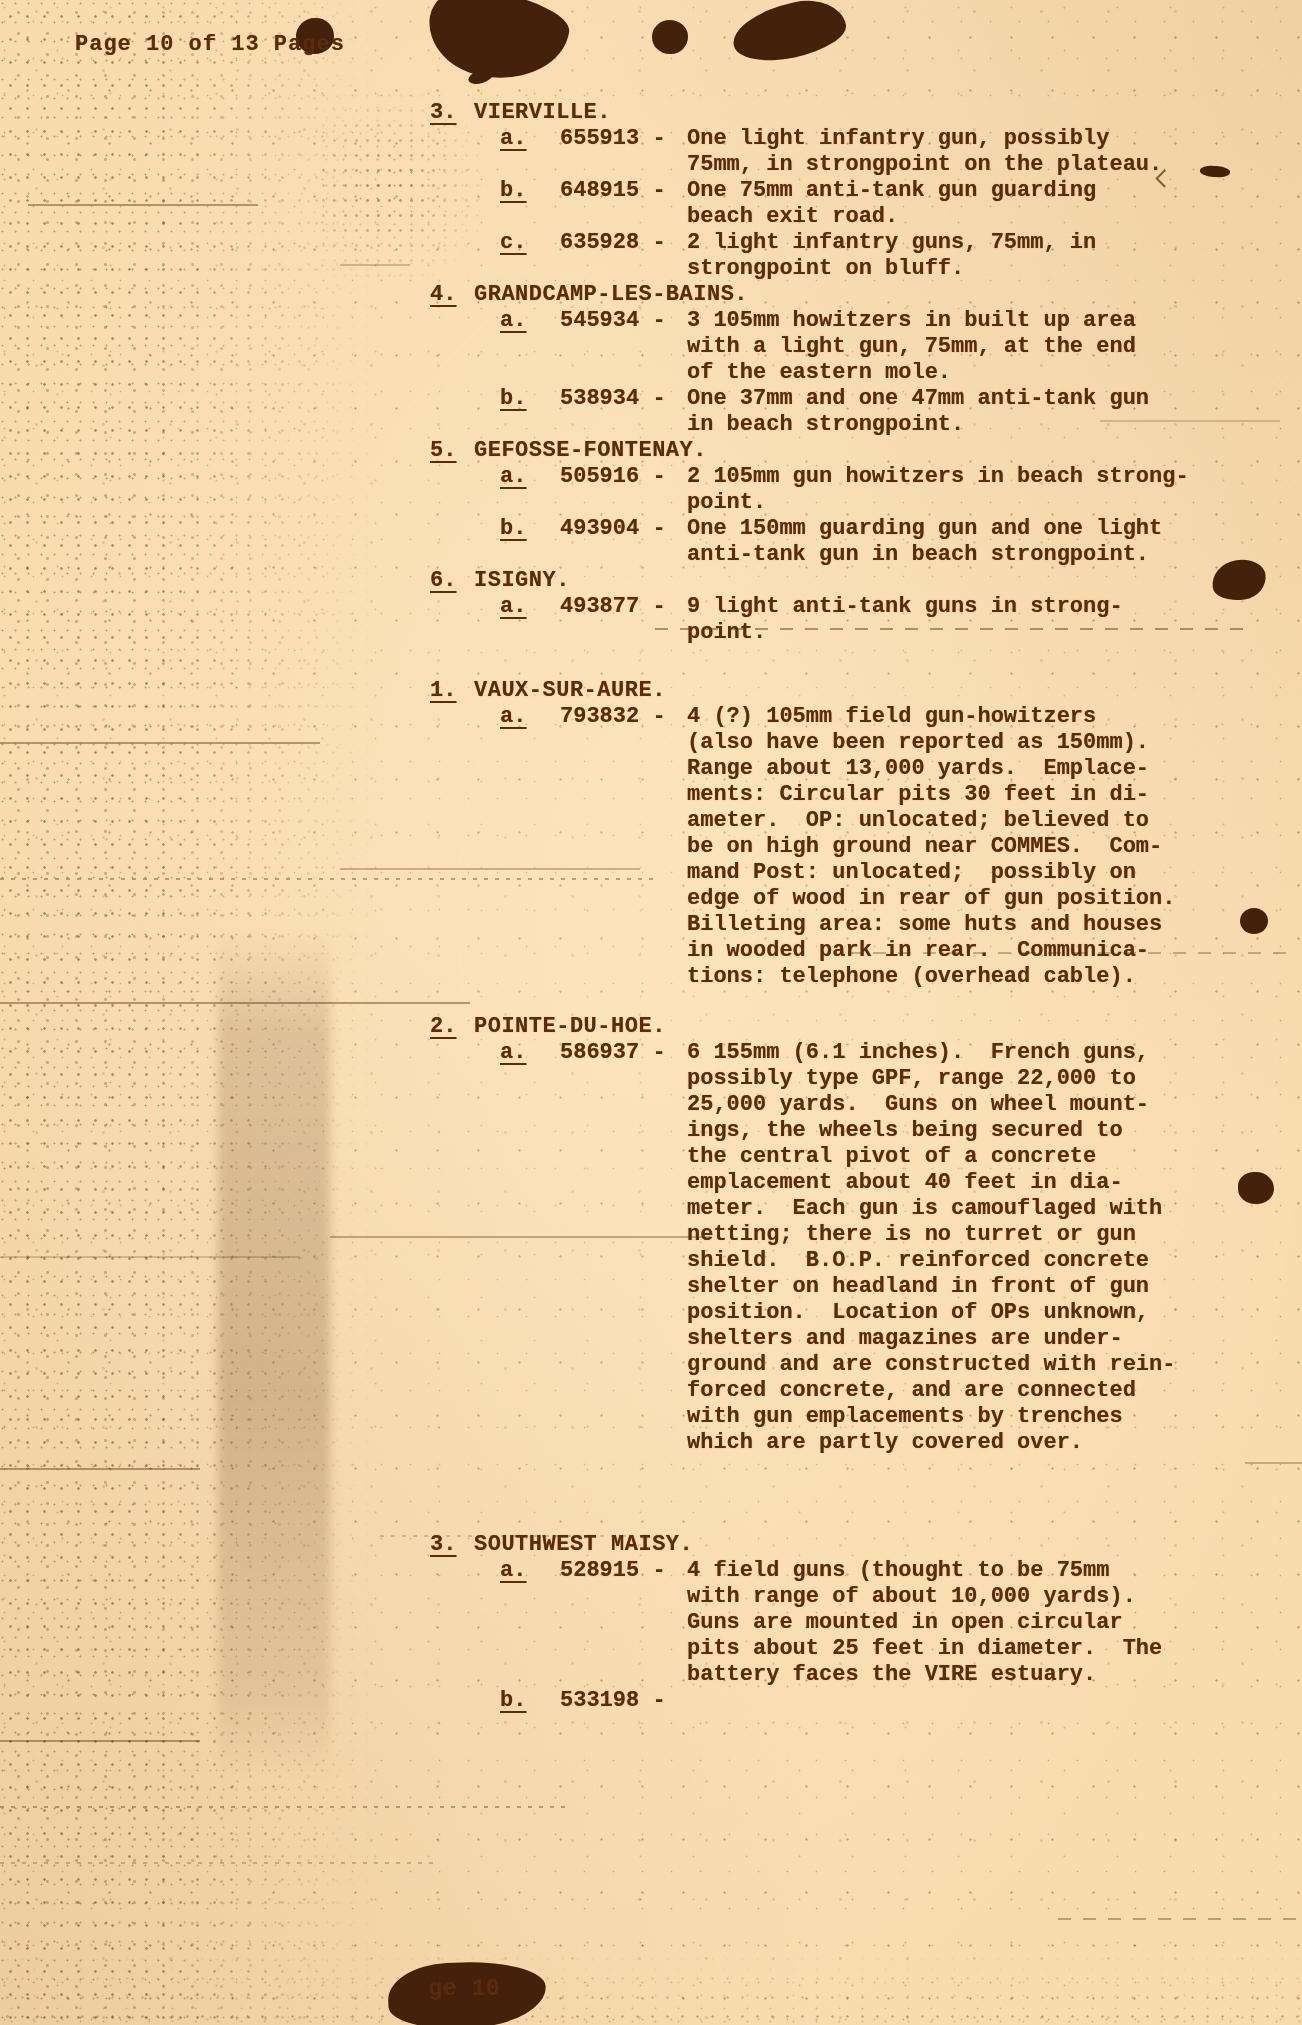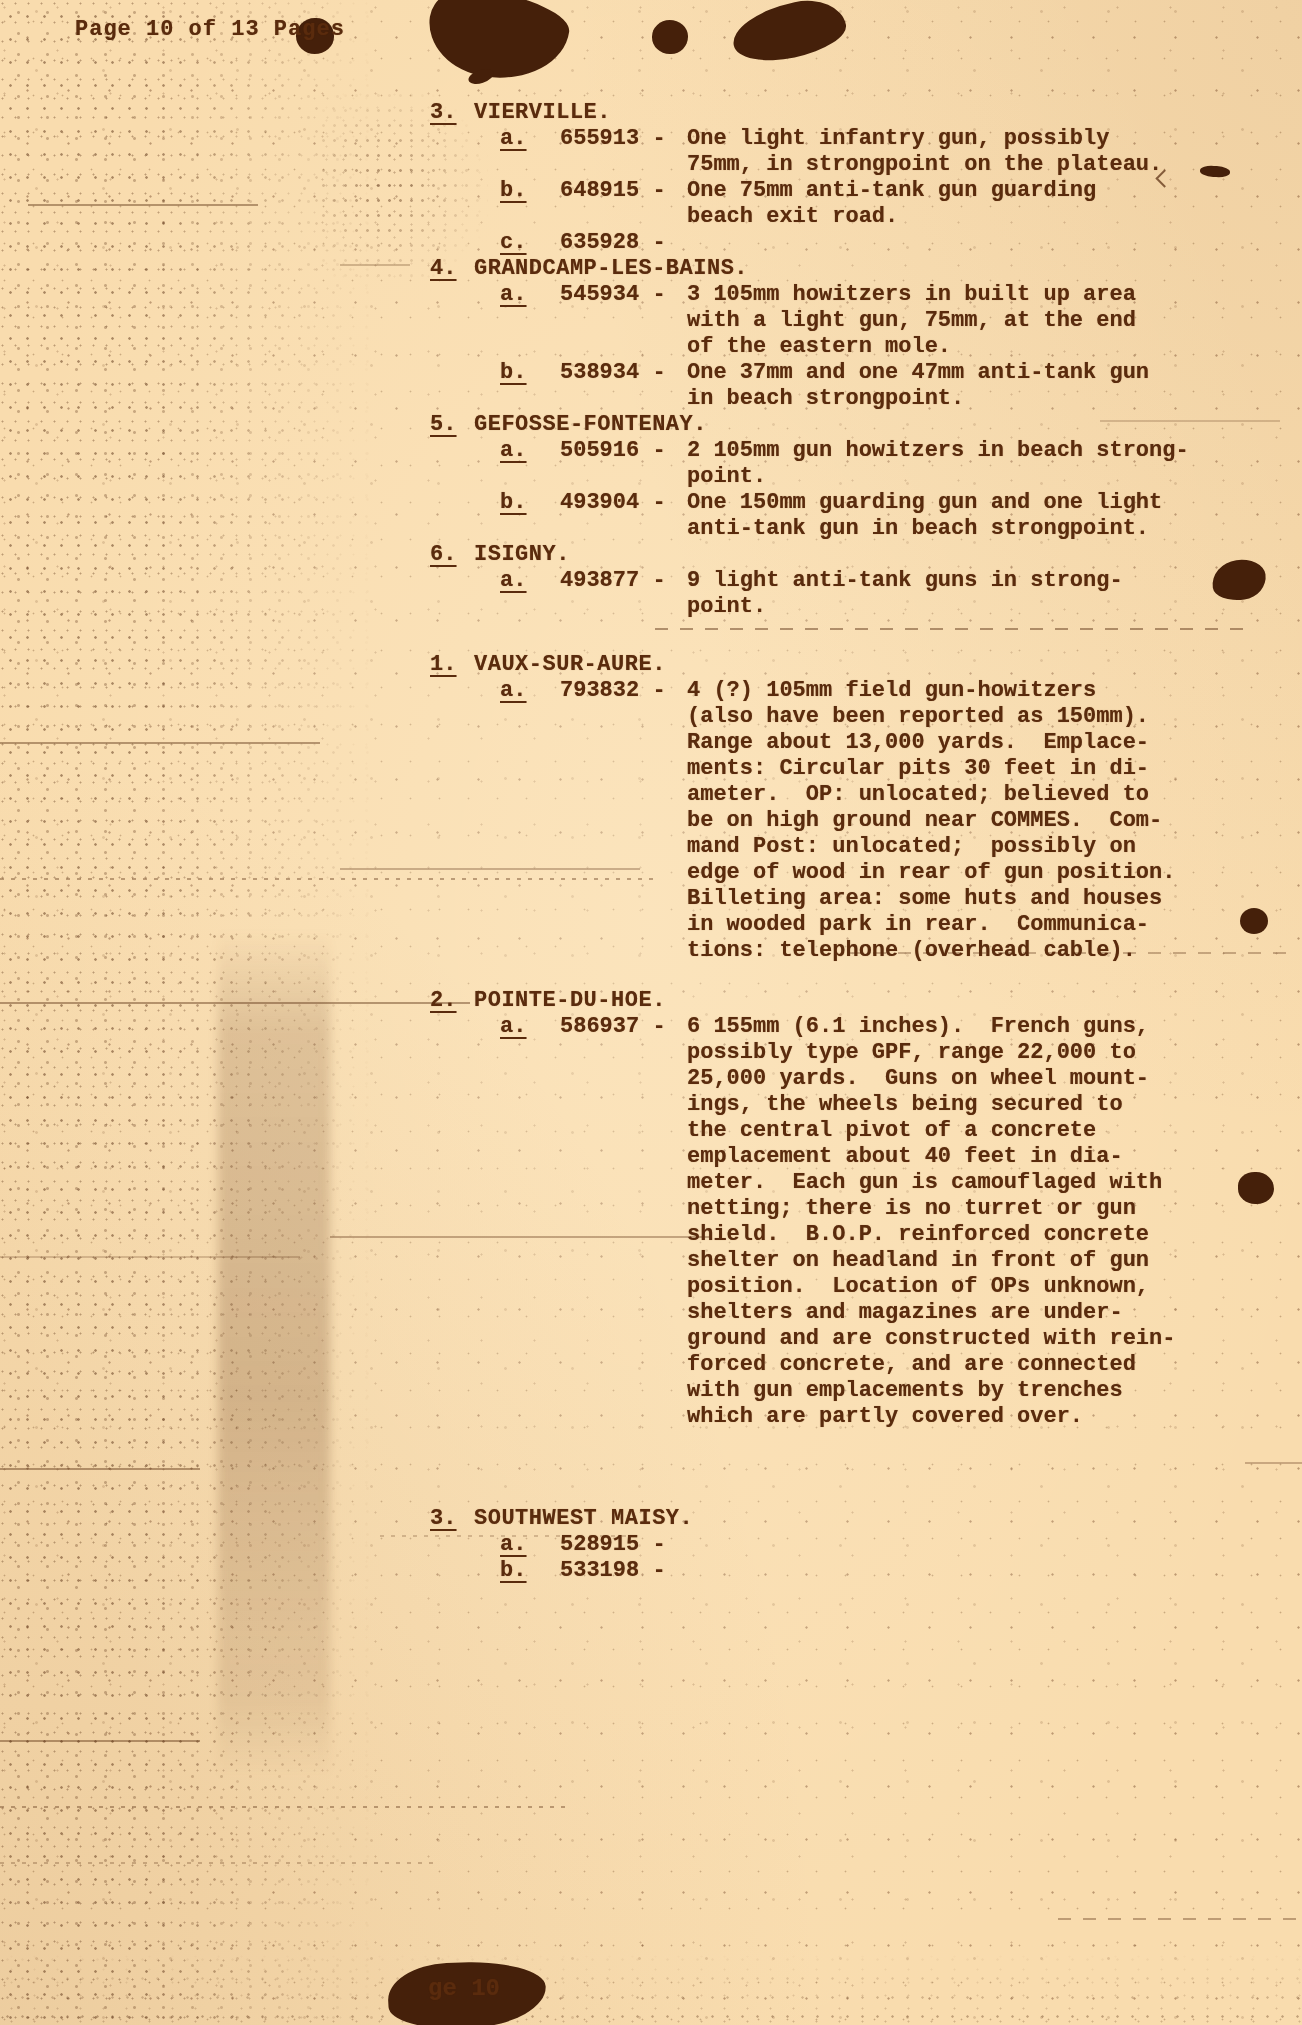--- a/index.html
+++ b/index.html
@@ -52,21 +52,21 @@
       radial-gradient(circle, rgba(80,38,10,.30) 0 .7px, transparent 1.3px);
     background-size:15px 19px,23px 13px;
     -webkit-mask-image:linear-gradient(180deg,transparent,rgba(0,0,0,.8));
     mask-image:linear-gradient(180deg,transparent,rgba(0,0,0,.8));
   }
   .blob{position:absolute;background:#45200a;}
   .scr{position:absolute;height:2px;background:rgba(85,42,13,.42);}
   .scr.dash{background:repeating-linear-gradient(90deg,rgba(85,42,13,.45) 0 13px,transparent 13px 25px);}
   .scr.dot{background:repeating-linear-gradient(90deg,rgba(85,42,13,.38) 0 4px,transparent 4px 11px);height:2px;}
   .chev{position:absolute;left:1158px;top:172px;width:11px;height:11px;border-left:2px solid rgba(85,42,13,.7);border-bottom:2px solid rgba(85,42,13,.7);transform:rotate(45deg);}
-  .header{position:absolute;left:75px;top:17px;font-size:22px;font-weight:700;letter-spacing:1px;text-shadow:0 0 .8px rgba(90,43,13,.55);}
+  .header{position:absolute;left:75px;top:32px;font-size:22px;font-weight:700;letter-spacing:1px;text-shadow:0 0 .8px rgba(90,43,13,.55);}
   .content{position:absolute;left:85px;top:100px;width:1150px;font-size:22px;line-height:26px;font-weight:700;text-shadow:0 0 .8px rgba(90,43,13,.55);}
   .item-head{margin-left:345px;display:flex;}
   .num{display:inline-block;width:44px;text-decoration:underline;text-decoration-thickness:2px;text-underline-offset:5px;}
   .title{letter-spacing:.5px;}
   .sub{margin-left:415px;display:flex;align-items:flex-start;}
   .lbl{display:inline-block;width:30px;margin-right:30px;text-decoration:underline;text-decoration-thickness:2px;text-underline-offset:5px;}
   .coord{display:inline-block;width:112px;margin-right:15px;white-space:pre;}
   .txt{white-space:pre;}
   .para{white-space:pre;text-indent:298px;margin-top:48px;}
   .mt-list2{margin-top:32px;}
@@ -132,20 +132,22 @@
         </div>
       <div class="sub">
           <span class="lbl">b.</span>
           <span class="coord">648915 -</span>
           <div class="txt">One 75mm anti-tank gun guarding
 beach exit road.</div>
         </div>
       <div class="sub">
           <span class="lbl">c.</span>
           <span class="coord">635928 -</span>
+          <div class="txt">2 light infantry guns, 75mm, in
+strongpoint on bluff.</div>
         </div>
     </div>
 
     <div>
       <div class="item-head">
           <span class="num">4.</span>
           <span class="title">GRANDCAMP-LES-BAINS.</span>
         </div>
       <div class="sub">
           <span class="lbl">a.</span>
@@ -245,20 +247,25 @@
     </div>
 
     <div class="mt-maisy">
       <div class="item-head">
           <span class="num">3.</span>
           <span class="title">SOUTHWEST MAISY.</span>
         </div>
       <div class="sub">
           <span class="lbl">a.</span>
           <span class="coord">528915 -</span>
+          <div class="txt">4 field guns (thought to be 75mm
+with range of about 10,000 yards).
+Guns are mounted in open circular
+pits about 25 feet in diameter.  The
+battery faces the VIRE estuary.</div>
         </div>
       <div class="sub">
           <span class="lbl">b.</span>
           <span class="coord">533198 -</span>
         </div>
     </div>
 
   </div>
 
   <div class="footer">ge 10</div>

